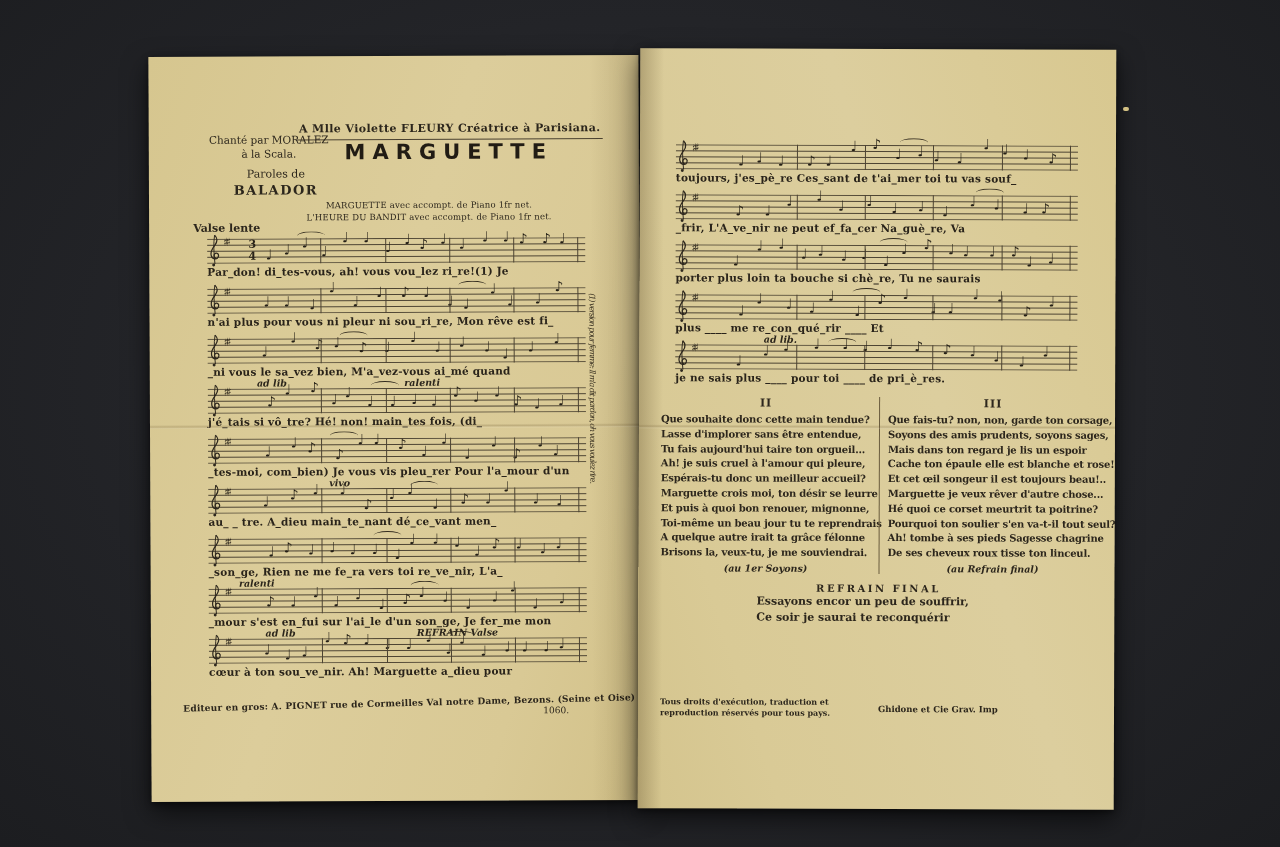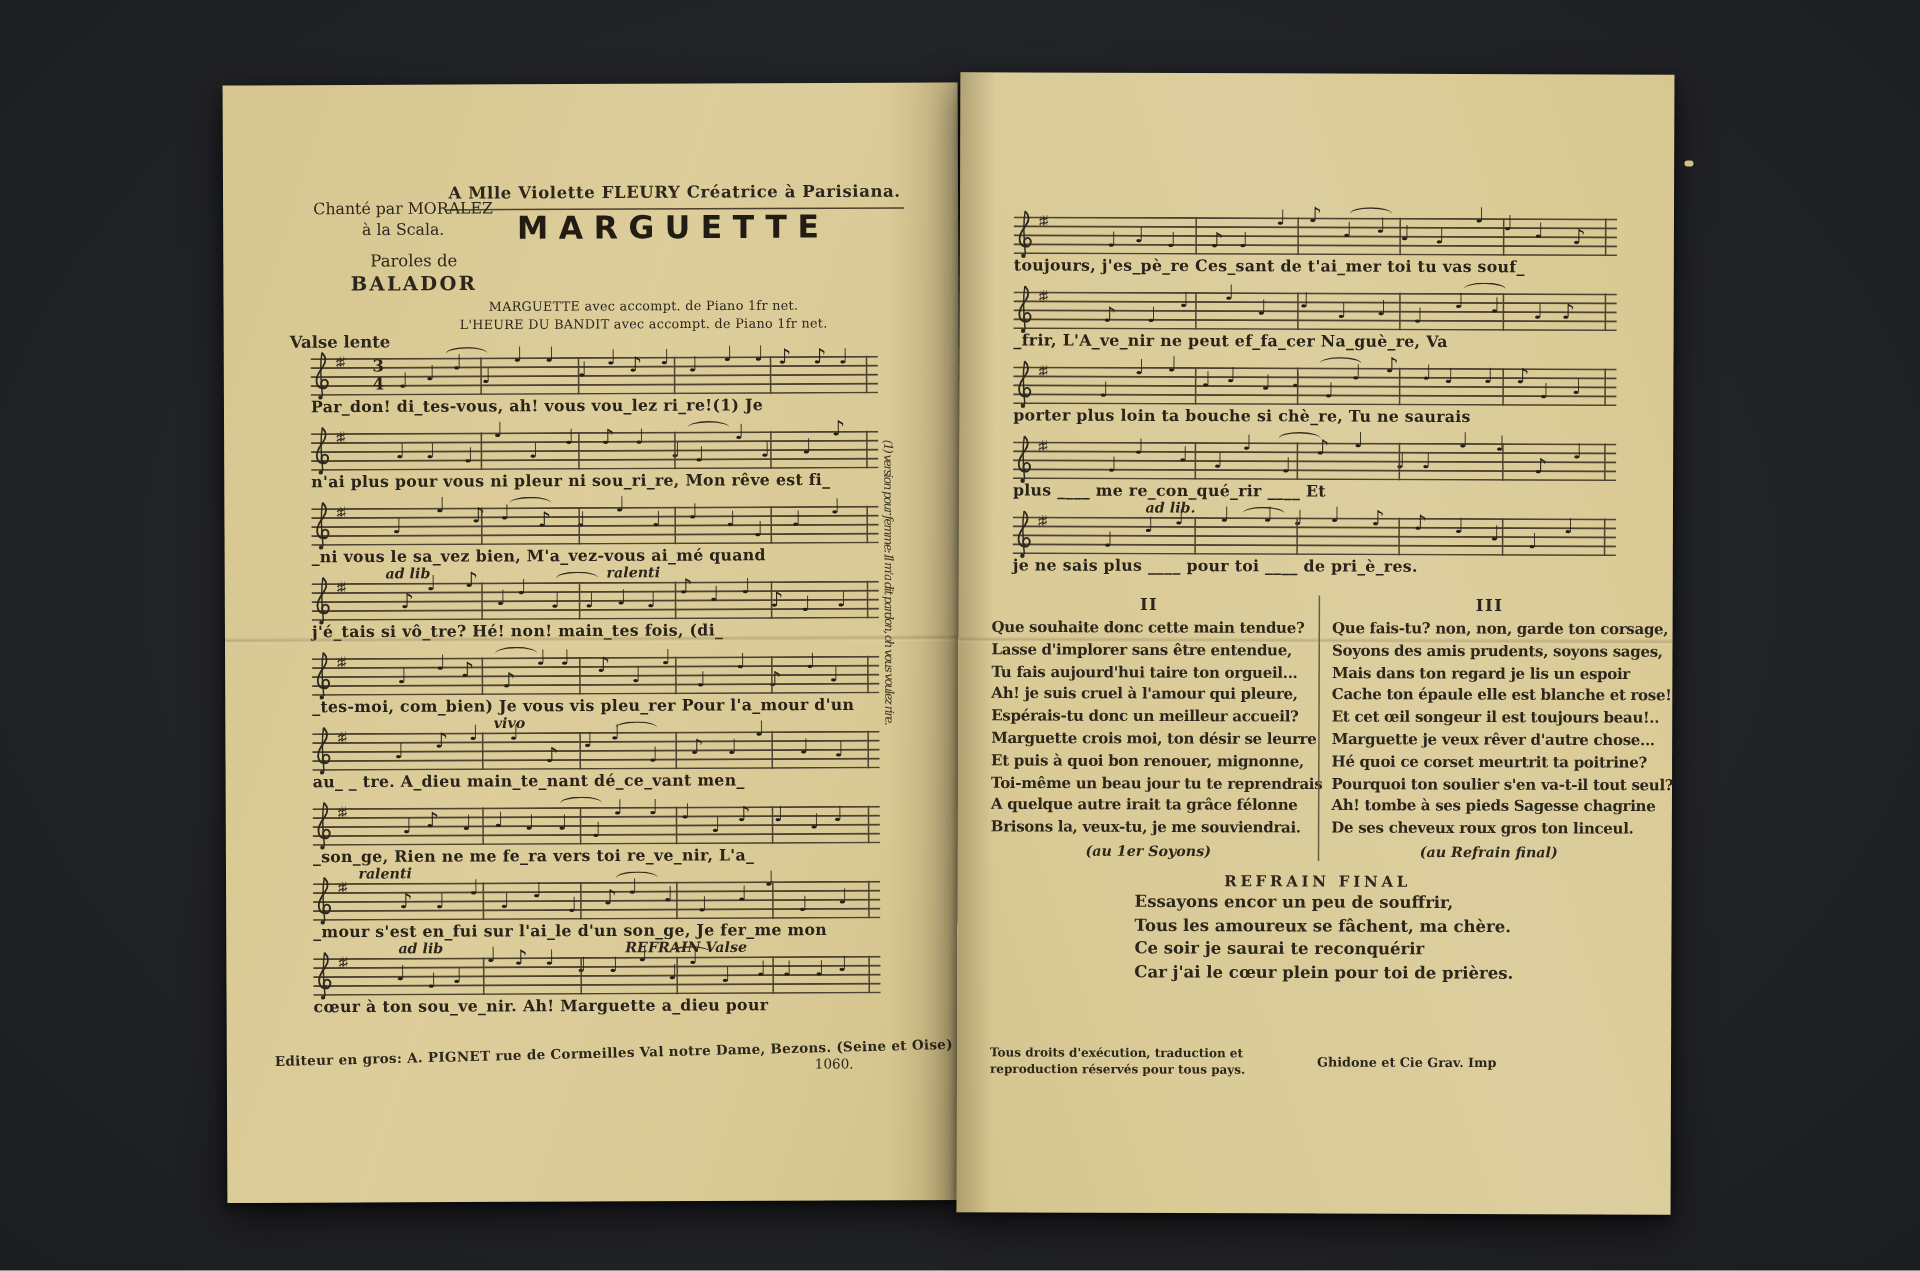--- a/index.html
+++ b/index.html
@@ -614,33 +614,31 @@
         <div id="verse3-lines">
             <div class="verse-line">Que fais-tu? non, non, garde ton corsage,</div>
             <div class="verse-line">Soyons des amis prudents, soyons sages,</div>
             <div class="verse-line">Mais dans ton regard je lis un espoir</div>
             <div class="verse-line">Cache ton épaule elle est blanche et rose!</div>
             <div class="verse-line">Et cet œil songeur il est toujours beau!..</div>
             <div class="verse-line">Marguette je veux rêver d'autre chose...</div>
             <div class="verse-line">Hé quoi ce corset meurtrit ta poitrine?</div>
             <div class="verse-line">Pourquoi ton soulier s'en va-t-il tout seul?</div>
             <div class="verse-line">Ah! tombe à ses pieds Sagesse chagrine</div>
-            <div class="verse-line">De ses cheveux roux gros ton linceul.</div>
+            <div class="verse-line">De ses cheveux roux tisse ton linceul.</div>
           </div>
         <div class="verse-note">(au Refrain final)</div>
       </div>
     </div>
 
     <div class="refrain-final">
       <div class="refrain-head">REFRAIN FINAL</div>
       <div id="refrain-lines">
           <div class="refrain-line">Essayons encor un peu de souffrir,</div>
-          <div class="refrain-line">Tous les amoureux se fâchent, ma chère.</div>
           <div class="refrain-line">Ce soir je saurai te reconquérir</div>
-          <div class="refrain-line">Car j'ai le cœur plein pour toi de prières.</div>
         </div>
     </div>
 
     <div class="crease" style="top:376px"></div>
     <div class="rights">
       <div>Tous droits d'exécution, traduction et</div>
       <div>reproduction réservés pour tous pays.</div>
     </div>
     <div class="engraver">Ghidone et Cie Grav. Imp</div>
   </div>

